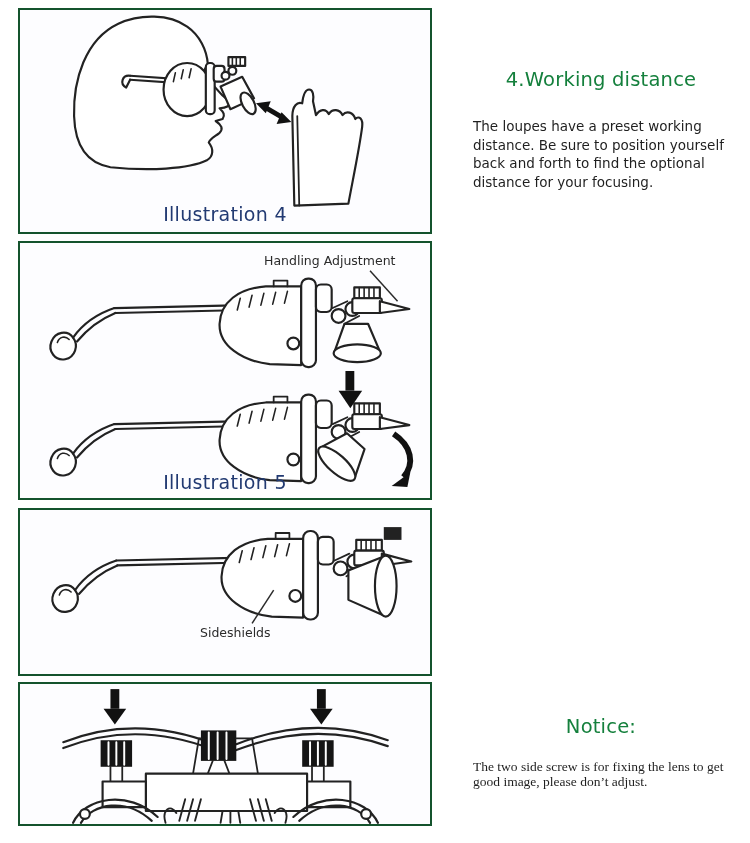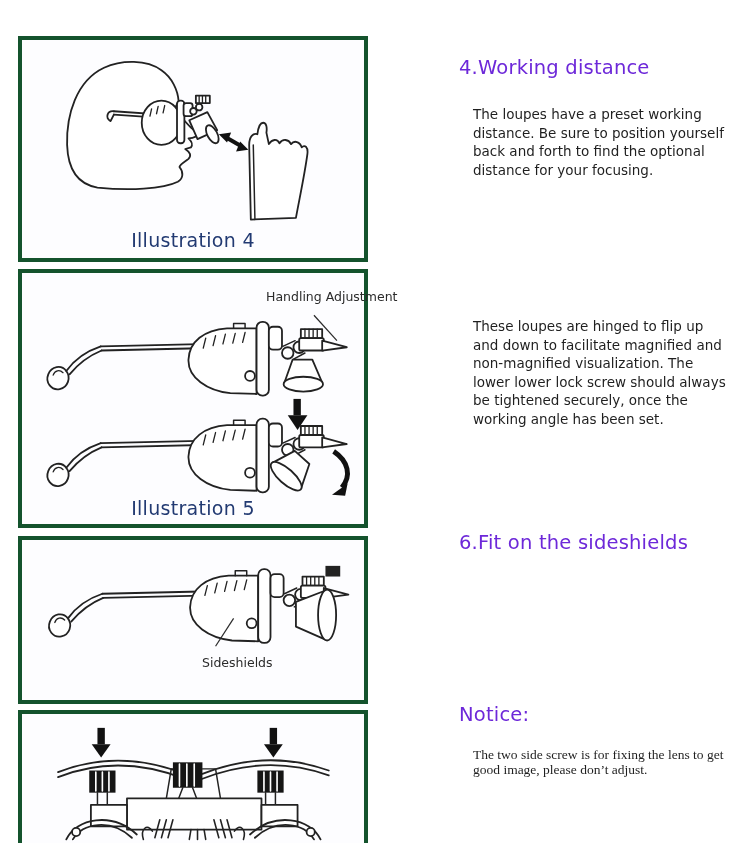--- a/index.html
+++ b/index.html
@@ -2,40 +2,40 @@
 <html><head>
 <meta charset="utf-8">
 <style>
   html,body{margin:0;padding:0;}
   body{
     width:750px;height:843px;position:relative;background:#ffffff;
     font-family:"DejaVu Sans","Liberation Sans",sans-serif;color:#1c1c1c;
     overflow:hidden;
   }
   .panel{
-    position:absolute;left:18px;width:350px;box-sizing:border-box;
-    border:4px solid #14532d;background:#fdfdff;margin-top:28px;
+    position:absolute;left:18px;width:414px;box-sizing:border-box;
+    border:2px solid #14532d;background:#fdfdff;
   }
   #p1{top:8px;height:226px;}
   #p2{top:241px;height:259px;}
   #p3{top:508px;height:168px;}
   #p4{top:682px;height:144px;}
   .art{position:absolute;left:0;top:0;width:100%;height:100%;}
   .caption{
     position:absolute;left:0;right:0;text-align:center;
     color:#223a72;font-size:19px;letter-spacing:.3px;
   }
   #p1 .caption{bottom:7px;}
   #p2 .caption{bottom:5px;}
   #p3 .caption{bottom:8px;}
   .label{position:absolute;color:#2b2b2b;font-size:12.5px;white-space:nowrap;}
-  #label-handling{left:244px;top:16px;}
+  #label-handling{left:244px;top:10px;}
   #label-sideshields{left:180px;top:115px;}
   .sec{position:absolute;left:455px;width:292px;}
-  .sec h2{font-size:19.5px;font-weight:400;margin:4px;color:#6d28d9;letter-spacing:.2px;}
+  .sec h2{font-size:19.5px;font-weight:400;margin:16px;color:#15803d;letter-spacing:.2px;text-align:center;}
   .sec p{font-size:13.5px;margin:18px;color:#1f1f1f;}
   #s4{top:52px;}  #s4 p{margin-top:26px;line-height:18.5px;}
   #s5{top:289px;} #s5 p{margin-top:28px;line-height:18.5px;}
   #s6{top:527px;} #s6 p{margin-top:29px;line-height:15px;width:285px;}
   #sn{top:699px;} #sn p{margin-top:21px;line-height:15px;width:275px;font-family:Liberation Serif, serif;}
 </style>
 </head>
 <body>
 
 <div class="panel" id="p1">
@@ -195,23 +195,21 @@
     </g>
   </svg>
 </div>
 
 <div class="sec" id="s4">
   <h2>4.Working distance</h2>
   <p>The loupes have a preset working distance. Be sure to position yourself back and forth to find the optional distance for your focusing.</p>
 </div>
 
 <div class="sec" id="s5">
-  <p>These loupes are hinged to flip up and down to facilitate magnified and non-magnified visualization. The lower lower lock screw should always be tightened securely, once the working angle has been set.</p>
 </div>
 
 <div class="sec" id="s6">
-  <h2>6.Fit on the sideshields</h2>
 </div>
 
 <div class="sec" id="sn">
   <h2>Notice:</h2>
   <p>The two side screw is for fixing the lens to get good image, please don’t adjust.</p>
 </div>
 
 </body></html>

